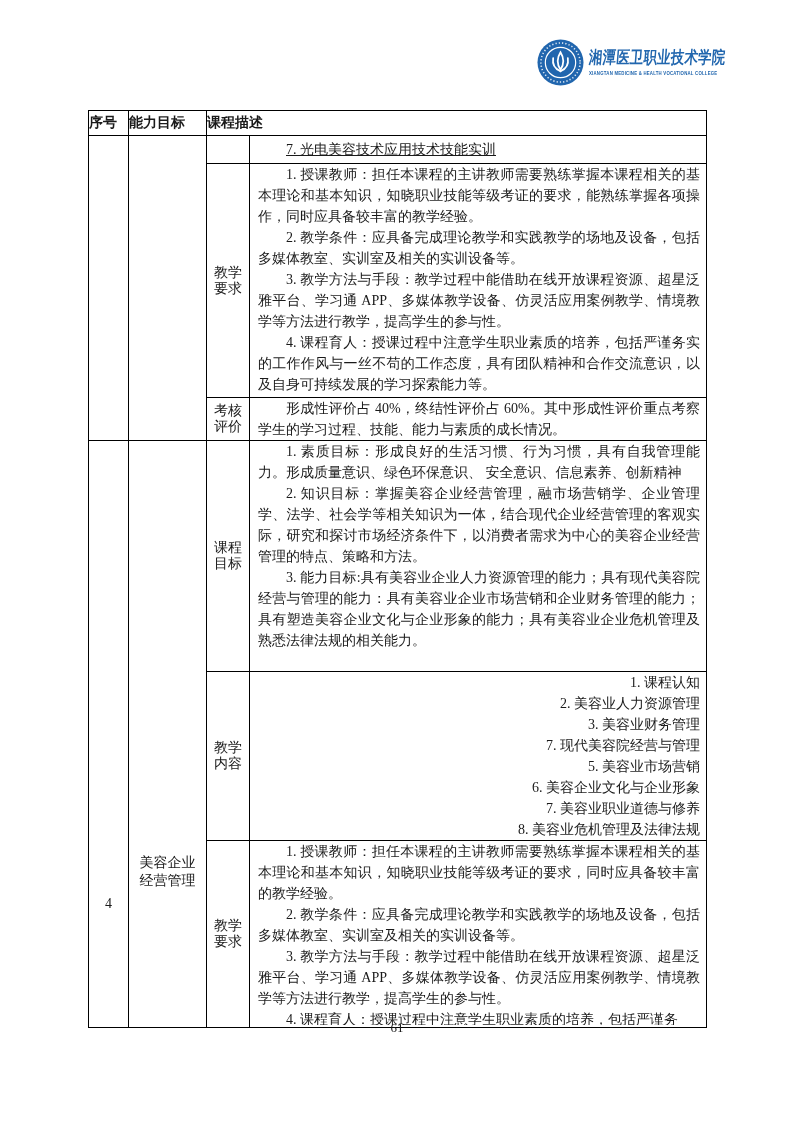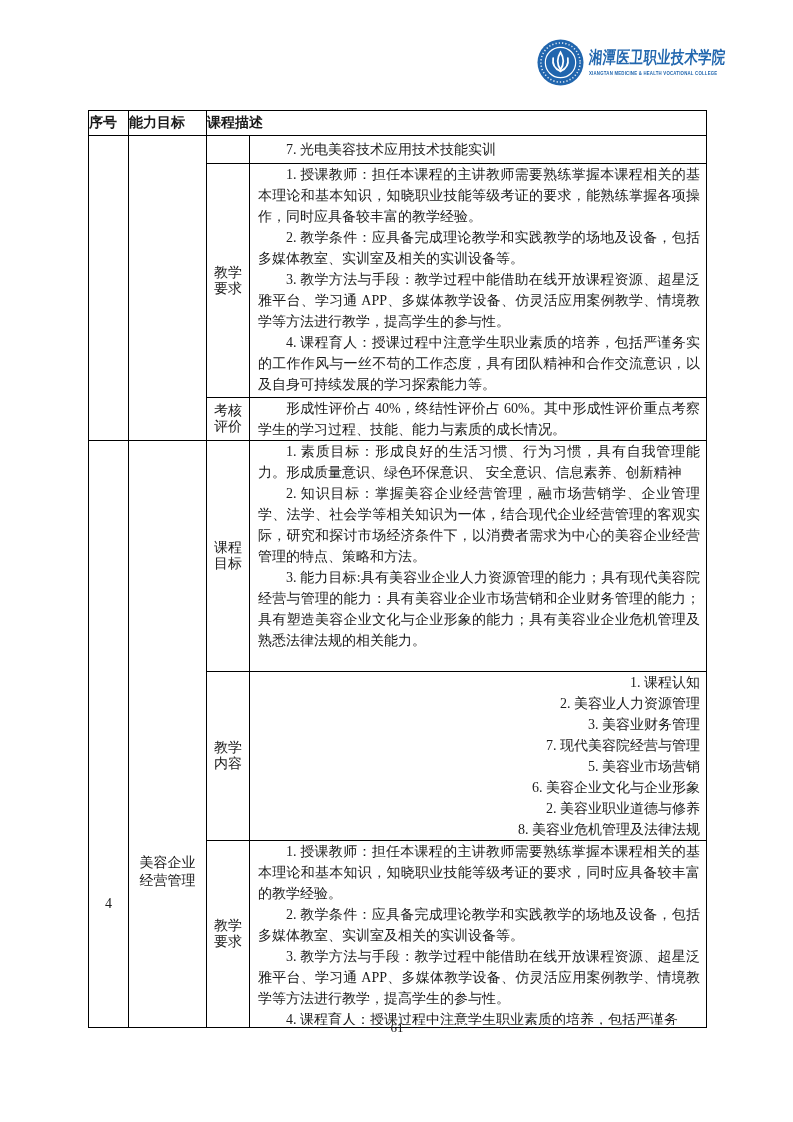--- a/index.html
+++ b/index.html
@@ -42,21 +42,21 @@
   }
   td.content{padding:0 6px 0 8px;}
   td.content .inner{overflow:hidden;}
   td.content p{margin:0;text-indent:2em;text-align:justify;word-break:break-all;}
   td.content p.item{text-align:right;}
   td.idx{position:relative;text-align:center;}
   td.cname{position:relative;text-align:center;}
   .idx-val{position:absolute;top:452px;left:0;width:100%;text-align:center;line-height:21px;}
   .cname-val{position:absolute;top:413px;left:0;width:100%;text-align:center;line-height:18px;padding:0 8px;box-sizing:border-box;word-break:break-all;}
   
-  tr.r-item td{height:27px;}
+  tr.r-item td{height:27px;text-decoration:underline;}
   tr.r-item td.content{vertical-align:middle;}
   tr.r-req1 td{height:233px;}
   tr.r-eval td{height:42px;}
   tr.r-obj td{height:230px;margin-top:8px;}
   tr.r-tc td{height:167px;}
   tr.r-req2 td{height:186px;}
   tr.r-req2 .inner{height:184px;}
   
   .page-footer{position:absolute;left:88px;top:1020px;width:618px;text-align:center;font-size:13px;}
 </style>
@@ -145,21 +145,21 @@
   <tr class="r-tc">
     <td class="lbl">教学内容</td>
     <td class="content">
       <div class="inner">
         <p class="item">1. 课程认知</p>
         <p class="item">2. 美容业人力资源管理</p>
         <p class="item">3. 美容业财务管理</p>
         <p class="item">7. 现代美容院经营与管理</p>
         <p class="item">5. 美容业市场营销</p>
         <p class="item">6. 美容企业文化与企业形象</p>
-        <p class="item">2. 美容业职业道德与修养</p>
+        <p class="item">7. 美容业职业道德与修养</p>
         <p class="item">8. 美容业危机管理及法律法规</p>
       </div>
     </td>
   </tr>
 
   <tr class="r-req2">
     <td class="lbl">教学要求</td>
     <td class="content">
       <div class="inner">
         <p>1. 授课教师：担任本课程的主讲教师需要熟练掌握本课程相关的基本理论和基本知识，知晓职业技能等级考证的要求，同时应具备较丰富的教学经验。</p>

